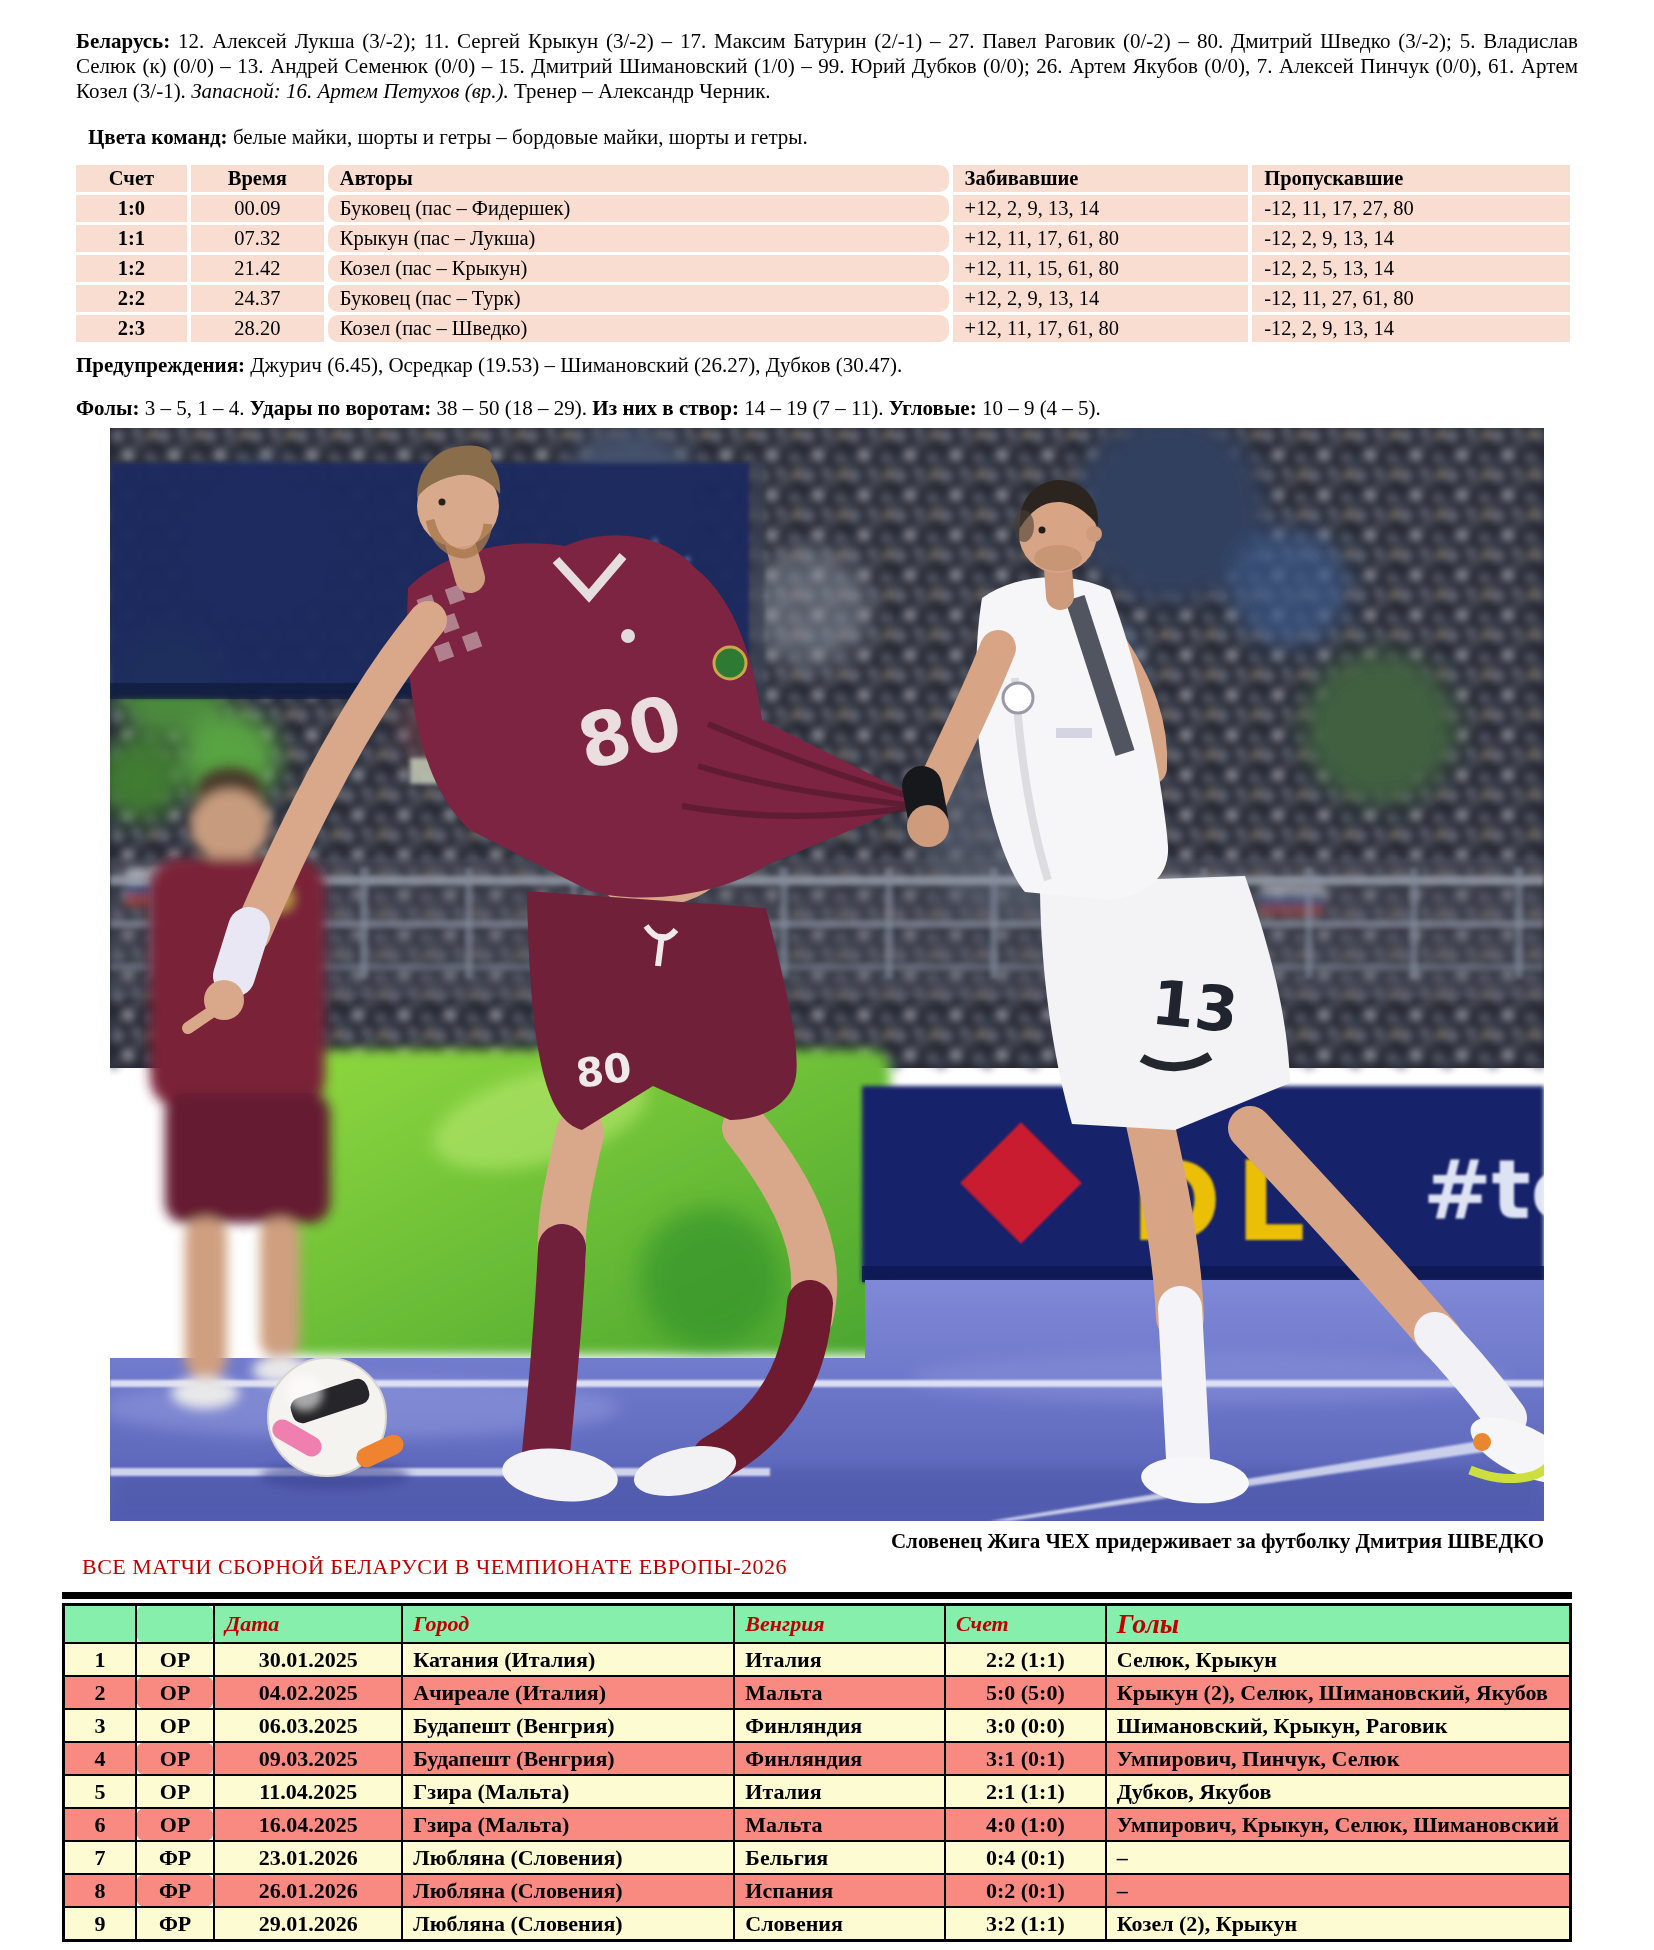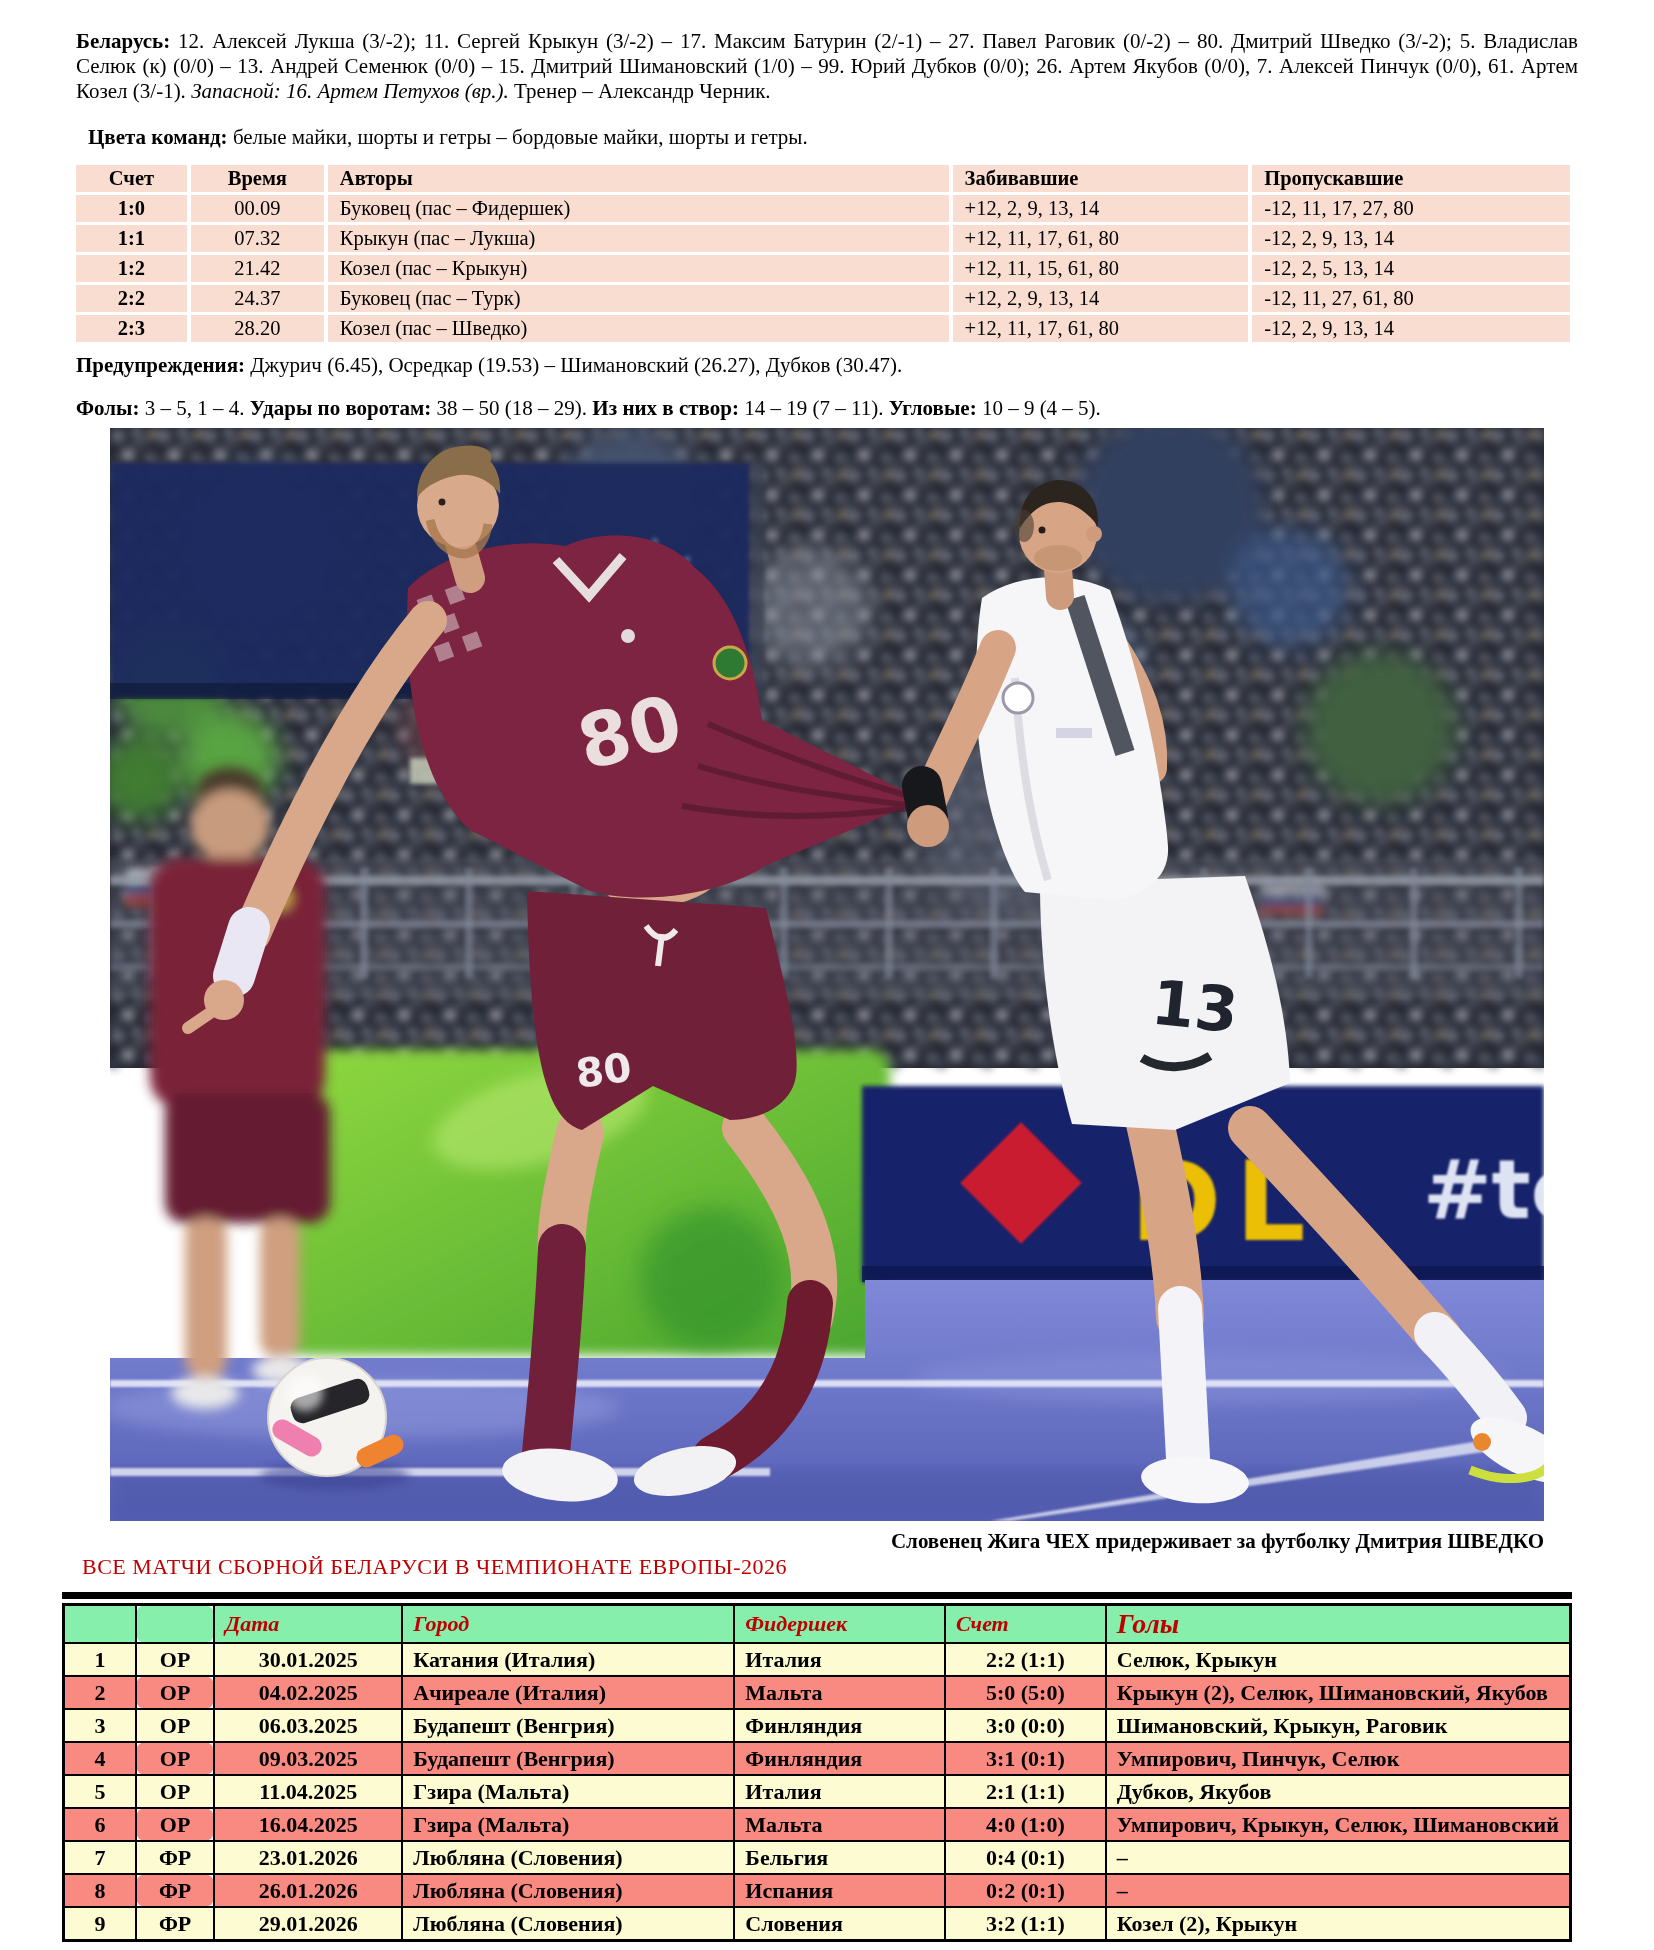--- a/index.html
+++ b/index.html
@@ -14,21 +14,21 @@
   .body-text{font-size:21px;line-height:25px;text-align:justify;}
   .single-line{font-size:21px;line-height:25px;}
 
   
   .score-table{width:100%;border-collapse:separate;border-spacing:4px 3px;margin:3px -4px 0 -4px;}
   .score-table th,.score-table td{background:#f9ddd1;font-size:20.5px;padding:2px 12px;height:23px;white-space:nowrap;}
   .score-table th{font-weight:bold;text-align:left;}
   .score-table th.sc0,.score-table th.sc1{text-align:center;}
   .sc0{text-align:center;font-weight:bold;width:7.5%;}
   .sc1{text-align:center;width:9%;}
-  .sc2{width:42%;}
+  .sc2{width:42%;border-radius:10px;}
   .sc3{width:20%;}
   .sc4{width:21.5%;}
 
   
   .photo-wrap{margin:7px 0 0 34px;width:1434px;height:1093px;overflow:hidden;}
   .caption{font-size:21px;font-weight:bold;text-align:right;margin:8px 34px 0 0;}
 
   
   .heading{color:#c00000;font-weight:normal;font-size:22px;margin:0 0 12px 6px;letter-spacing:.5px;}
 
@@ -333,21 +333,21 @@
 
   <div class="matches-wrap">
     <div class="matches-topbar"></div>
     <table class="matches-table">
       <thead>
         <tr>
           <th class="mc-num"></th>
           <th class="mc-round"></th>
           <th class="mc-date" style="text-align:left">Дата</th>
           <th class="mc-city">Город</th>
-          <th class="mc-opp">Фидершек</th>
+          <th class="mc-opp">Венгрия</th>
           <th class="mc-score" style="text-align:left">Счет</th>
           <th class="mc-goals" style="font-size:28px">Голы</th>
         </tr>
       </thead>
       <tbody>
           <tr>
             <td class="mc-num">1</td>
             <td class="mc-round">ОР</td>
             <td class="mc-date">30.01.2025</td>
             <td class="mc-city">Катания (Италия)</td>

